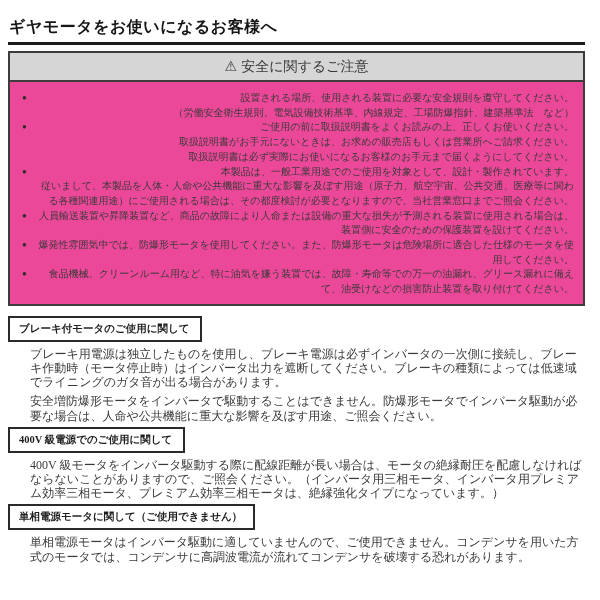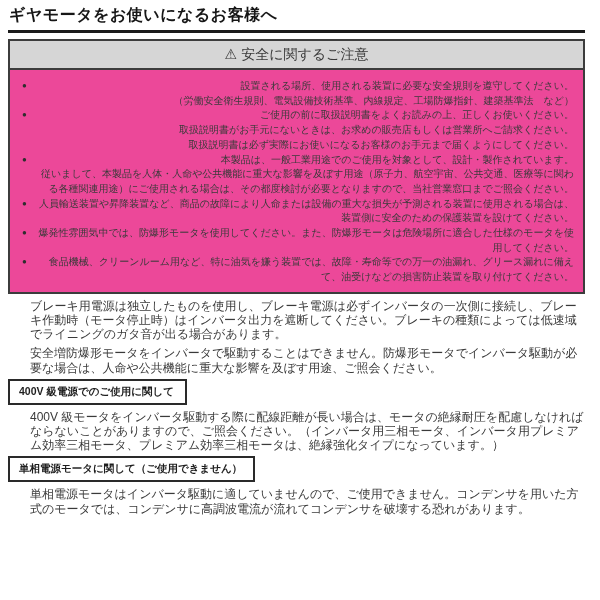--- a/index.html
+++ b/index.html
@@ -11,21 +11,22 @@
     width: 600px;
     height: 600px;
     overflow: hidden;
     font-family: "Liberation Sans", "DejaVu Sans", sans-serif;
     color: #333333;
   }
   .page {
     box-sizing: border-box;
     width: 600px;
     height: 480px;
-    padding: 5px 15px 0 8px;
+    padding: 17px 15px 0 8px;
+    font-family: Liberation Serif, serif;
   }
   
   .section-title {
     font-size: 16px;
     font-weight: bold;
     color: #161616;
     letter-spacing: 0.5px;
     margin: 0;
     padding: 0 0 4px 1px;
     border-bottom: 3px solid #1b1b1b;
@@ -133,20 +134,21 @@
       </div>
       <div class="bullet">
         <span class="bullet-marker">●</span>
         <span class="bullet-text">食品機械、クリーンルーム用など、特に油気を嫌う装置では、故障・寿命等での万一の油漏れ、グリース漏れに備えて、油受けなどの損害防止装置を取り付けてください。</span>
       </div>
     </div>
   </div>
 
 
   <div>
+    <div class="sub-heading first">ブレーキ付モータのご使用に関して</div>
     <p class="sub-body">ブレーキ用電源は独立したものを使用し、ブレーキ電源は必ずインバータの一次側に接続し、ブレーキ作動時（モータ停止時）はインバータ出力を遮断してください。ブレーキの種類によっては低速域でライニングのガタ音が出る場合があります。</p>
   </div>
 
   <div>
     <p class="sub-body">安全増防爆形モータをインバータで駆動することはできません。防爆形モータでインバータ駆動が必要な場合は、人命や公共機能に重大な影響を及ぼす用途、ご照会ください。</p>
   </div>
 
   <div>
     <div class="sub-heading">400V 級電源でのご使用に関して</div>
     <p class="sub-body">400V 級モータをインバータ駆動する際に配線距離が長い場合は、モータの絶縁耐圧を配慮しなければならないことがありますので、ご照会ください。（インバータ用三相モータ、インバータ用プレミアム効率三相モータ、プレミアム効率三相モータは、絶縁強化タイプになっています。）</p>

